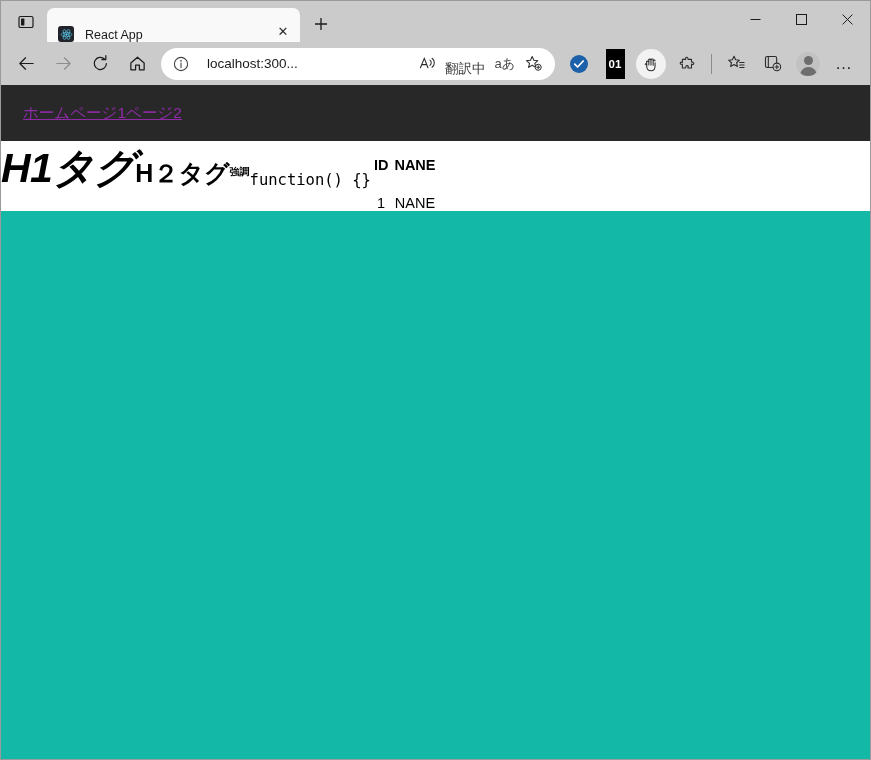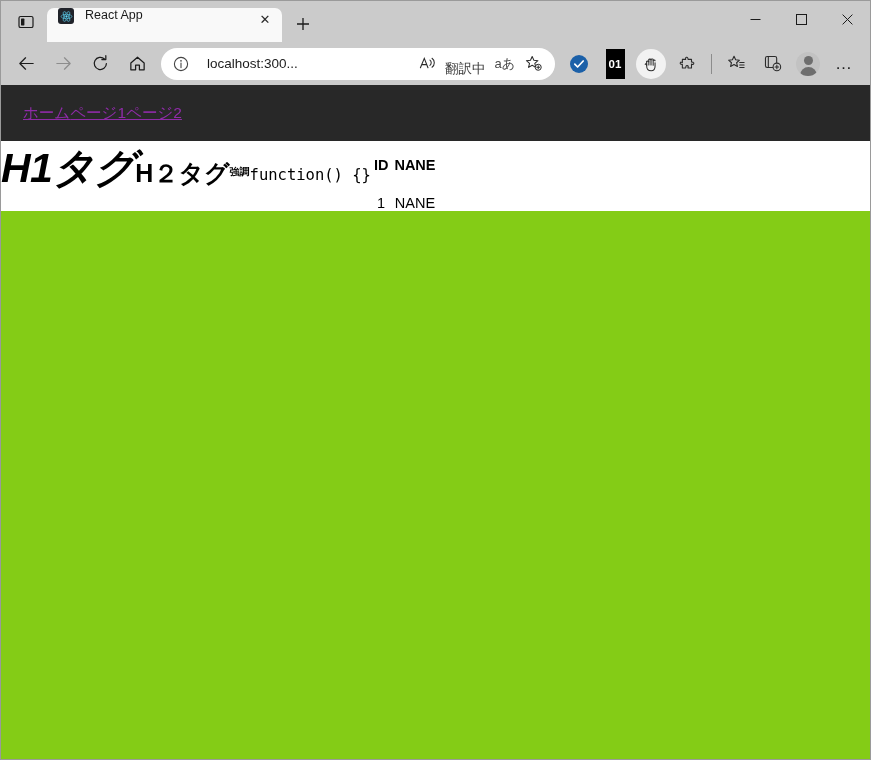--- a/index.html
+++ b/index.html
@@ -33,25 +33,25 @@
   .tab-sidebar-btn {
     width: 34px; height: 34px;
     display: flex; align-items: center; justify-content: center;
     margin-bottom: 3px;
     border-radius: 4px;
   }
   .tab-sidebar-btn svg { display: block; }
 
   .tab {
     height: 34px;
-    width: 235px;
+    width: 253px;
     background: #f9f9f9;
     border-radius: 7px 7px 0 0;
     display: flex;
-    align-items: flex-start;
+    align-items: flex-end;
     padding: 0 6px 0 11px;
     margin-left: 4px;
     position: relative;
   }
   .tab-favicon {
     width: 16px; height: 16px;
     border-radius: 3px;
     background: #20232a;
     display: flex; align-items: center; justify-content: center;
     flex: 0 0 auto;
@@ -203,21 +203,21 @@
     left: 3.5px; top: 15px;
   }
   .dots {
     font-size: 17px; color: #1b1b1b; letter-spacing: 1px;
     line-height: 1;
   }
 
   
   #viewport {
     flex: 1 1 auto;
-    background: #84cc16;
+    background: #14b8a6;
     overflow: hidden;
     position: relative;
   }
 
   #page-header {
     background: #282828;
     height: 56px;
     display: flex;
     align-items: center;
     padding-left: 22px;
@@ -271,21 +271,21 @@
     font-weight: bold;
     color: #000000;
     align-self: flex-start;
     margin-top: 18px;
   }
   .codetag {
     font-family: "DejaVu Sans Mono", "Liberation Mono", monospace;
     font-size: 15.5px;
     color: #000000;
     align-self: flex-start;
-    margin-top: 19px;
+    margin-top: 24px;
   }
   .tbl {
     align-self: flex-start;
     margin-top: 10px;
     border-collapse: collapse;
   }
   .tbl th {
     font-size: 14.5px;
     font-weight: bold;
     color: #000000;

